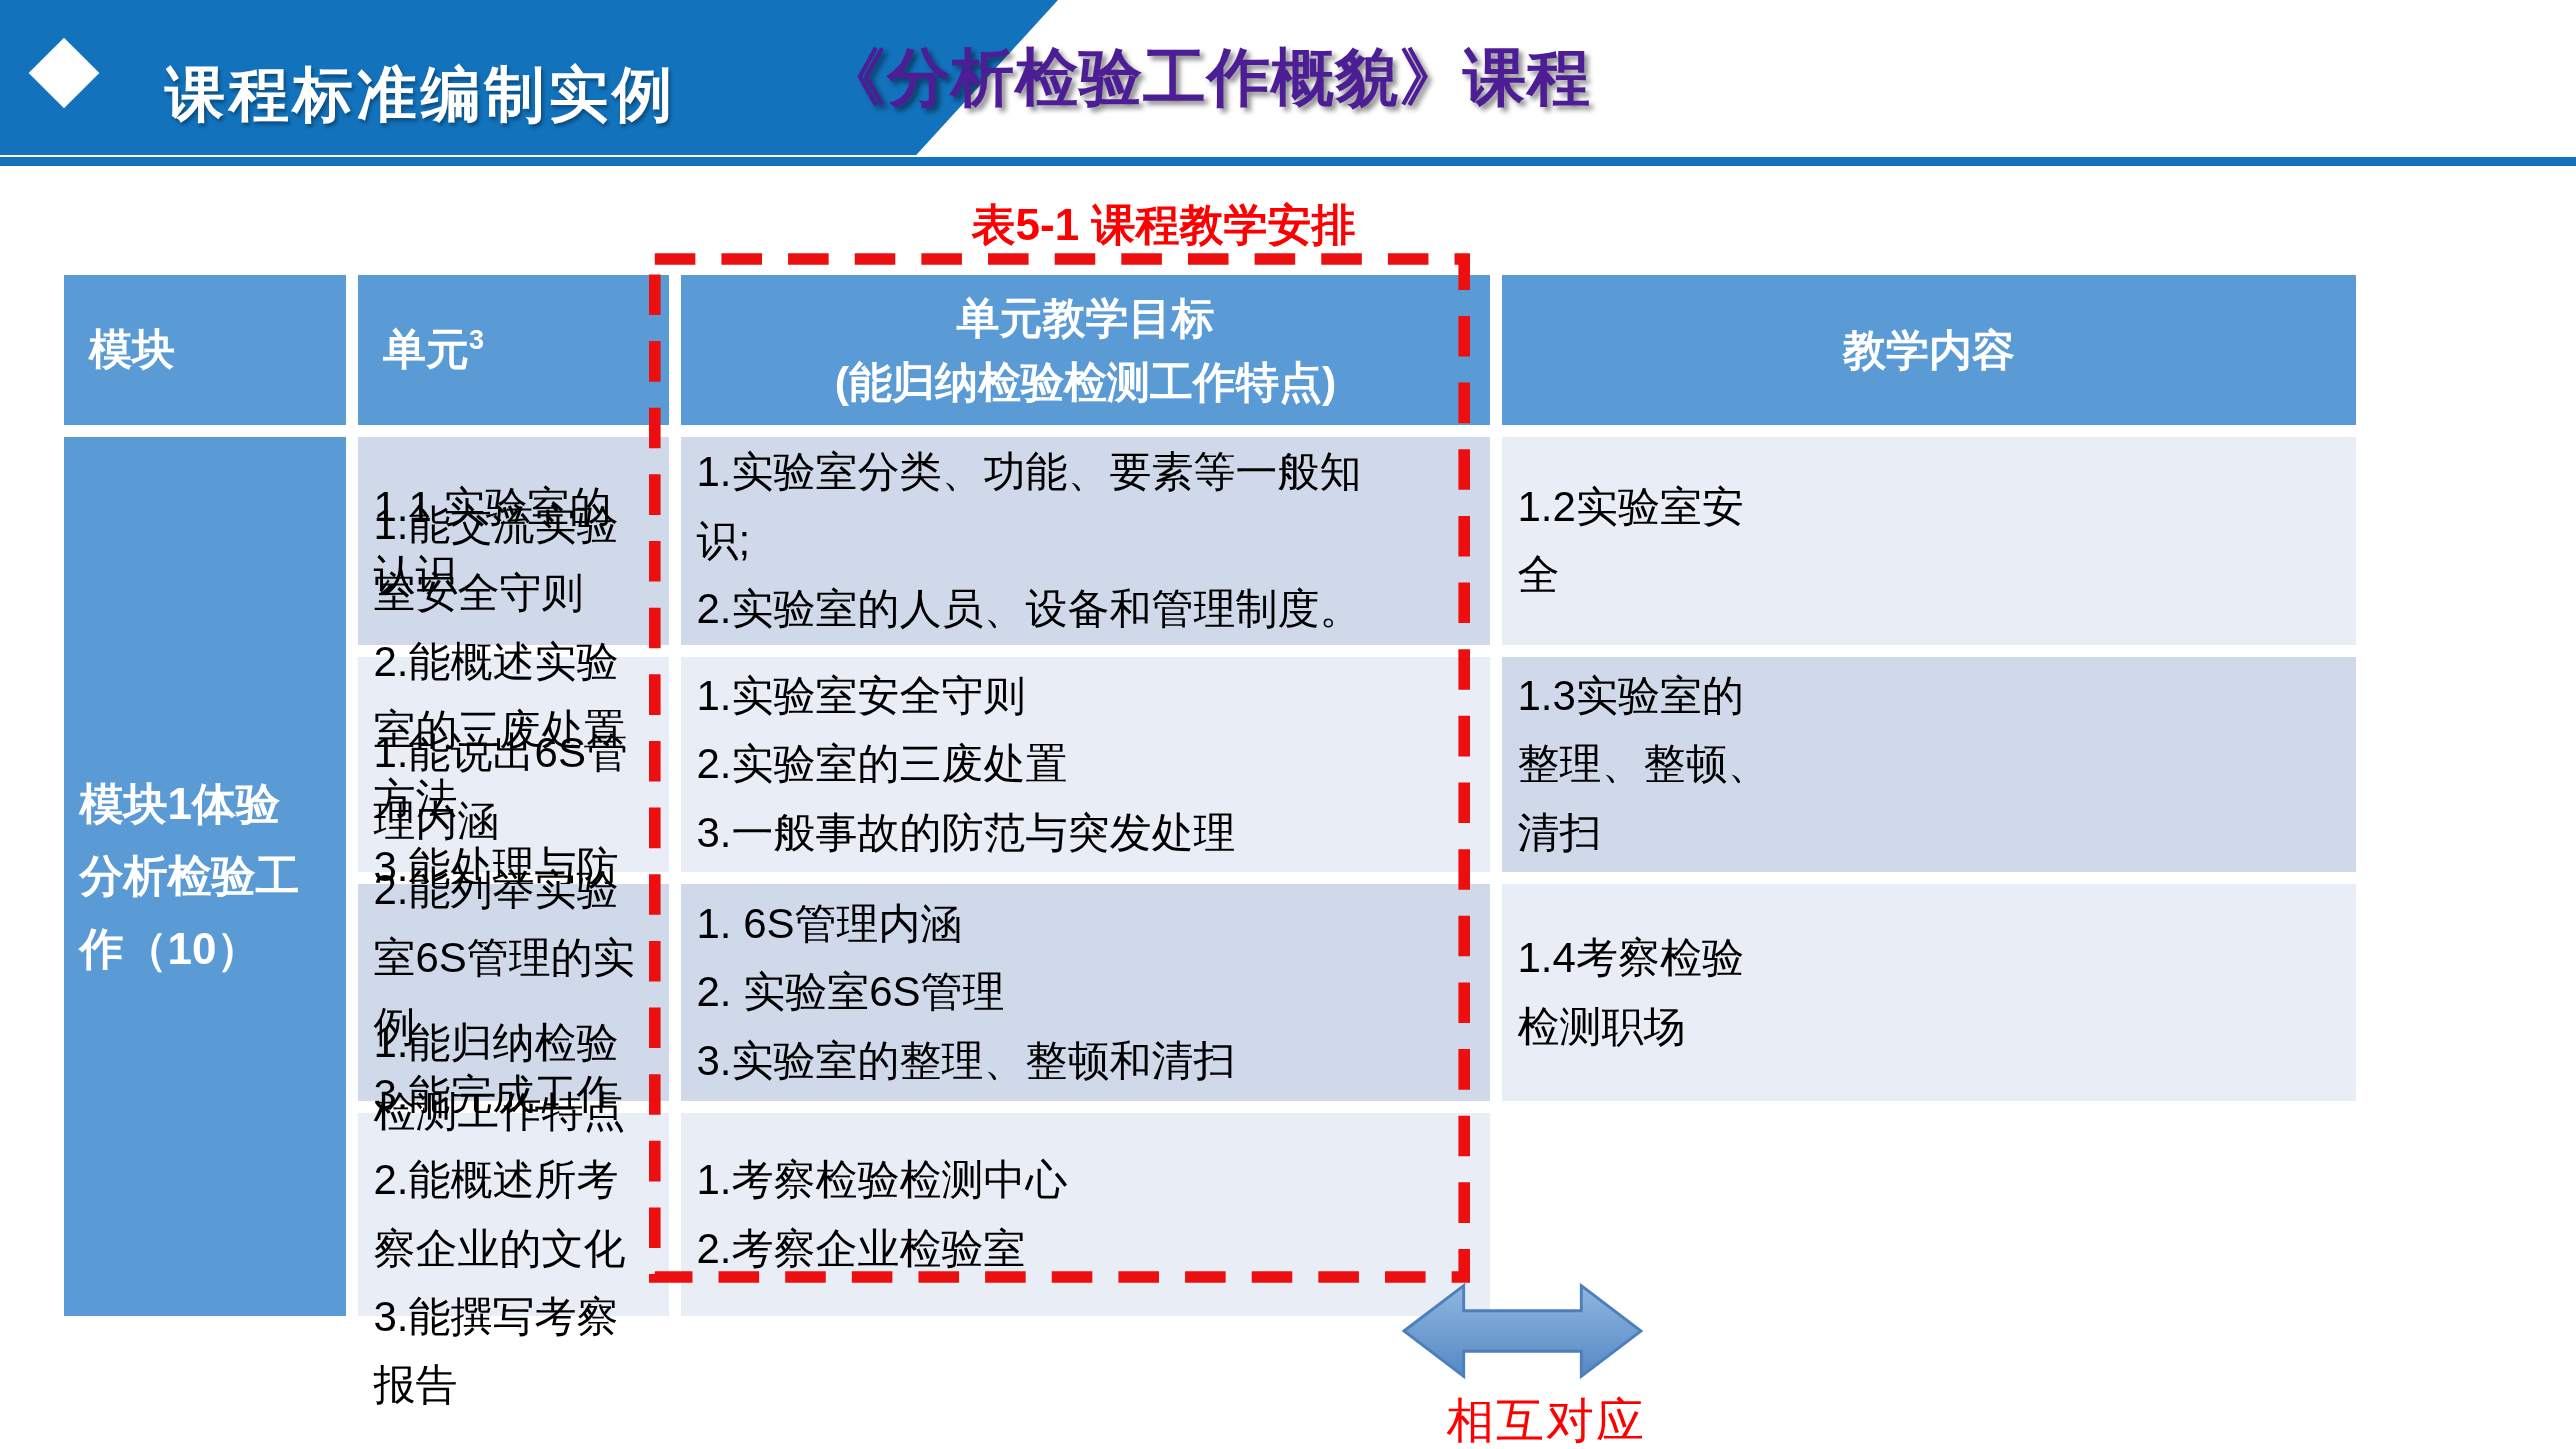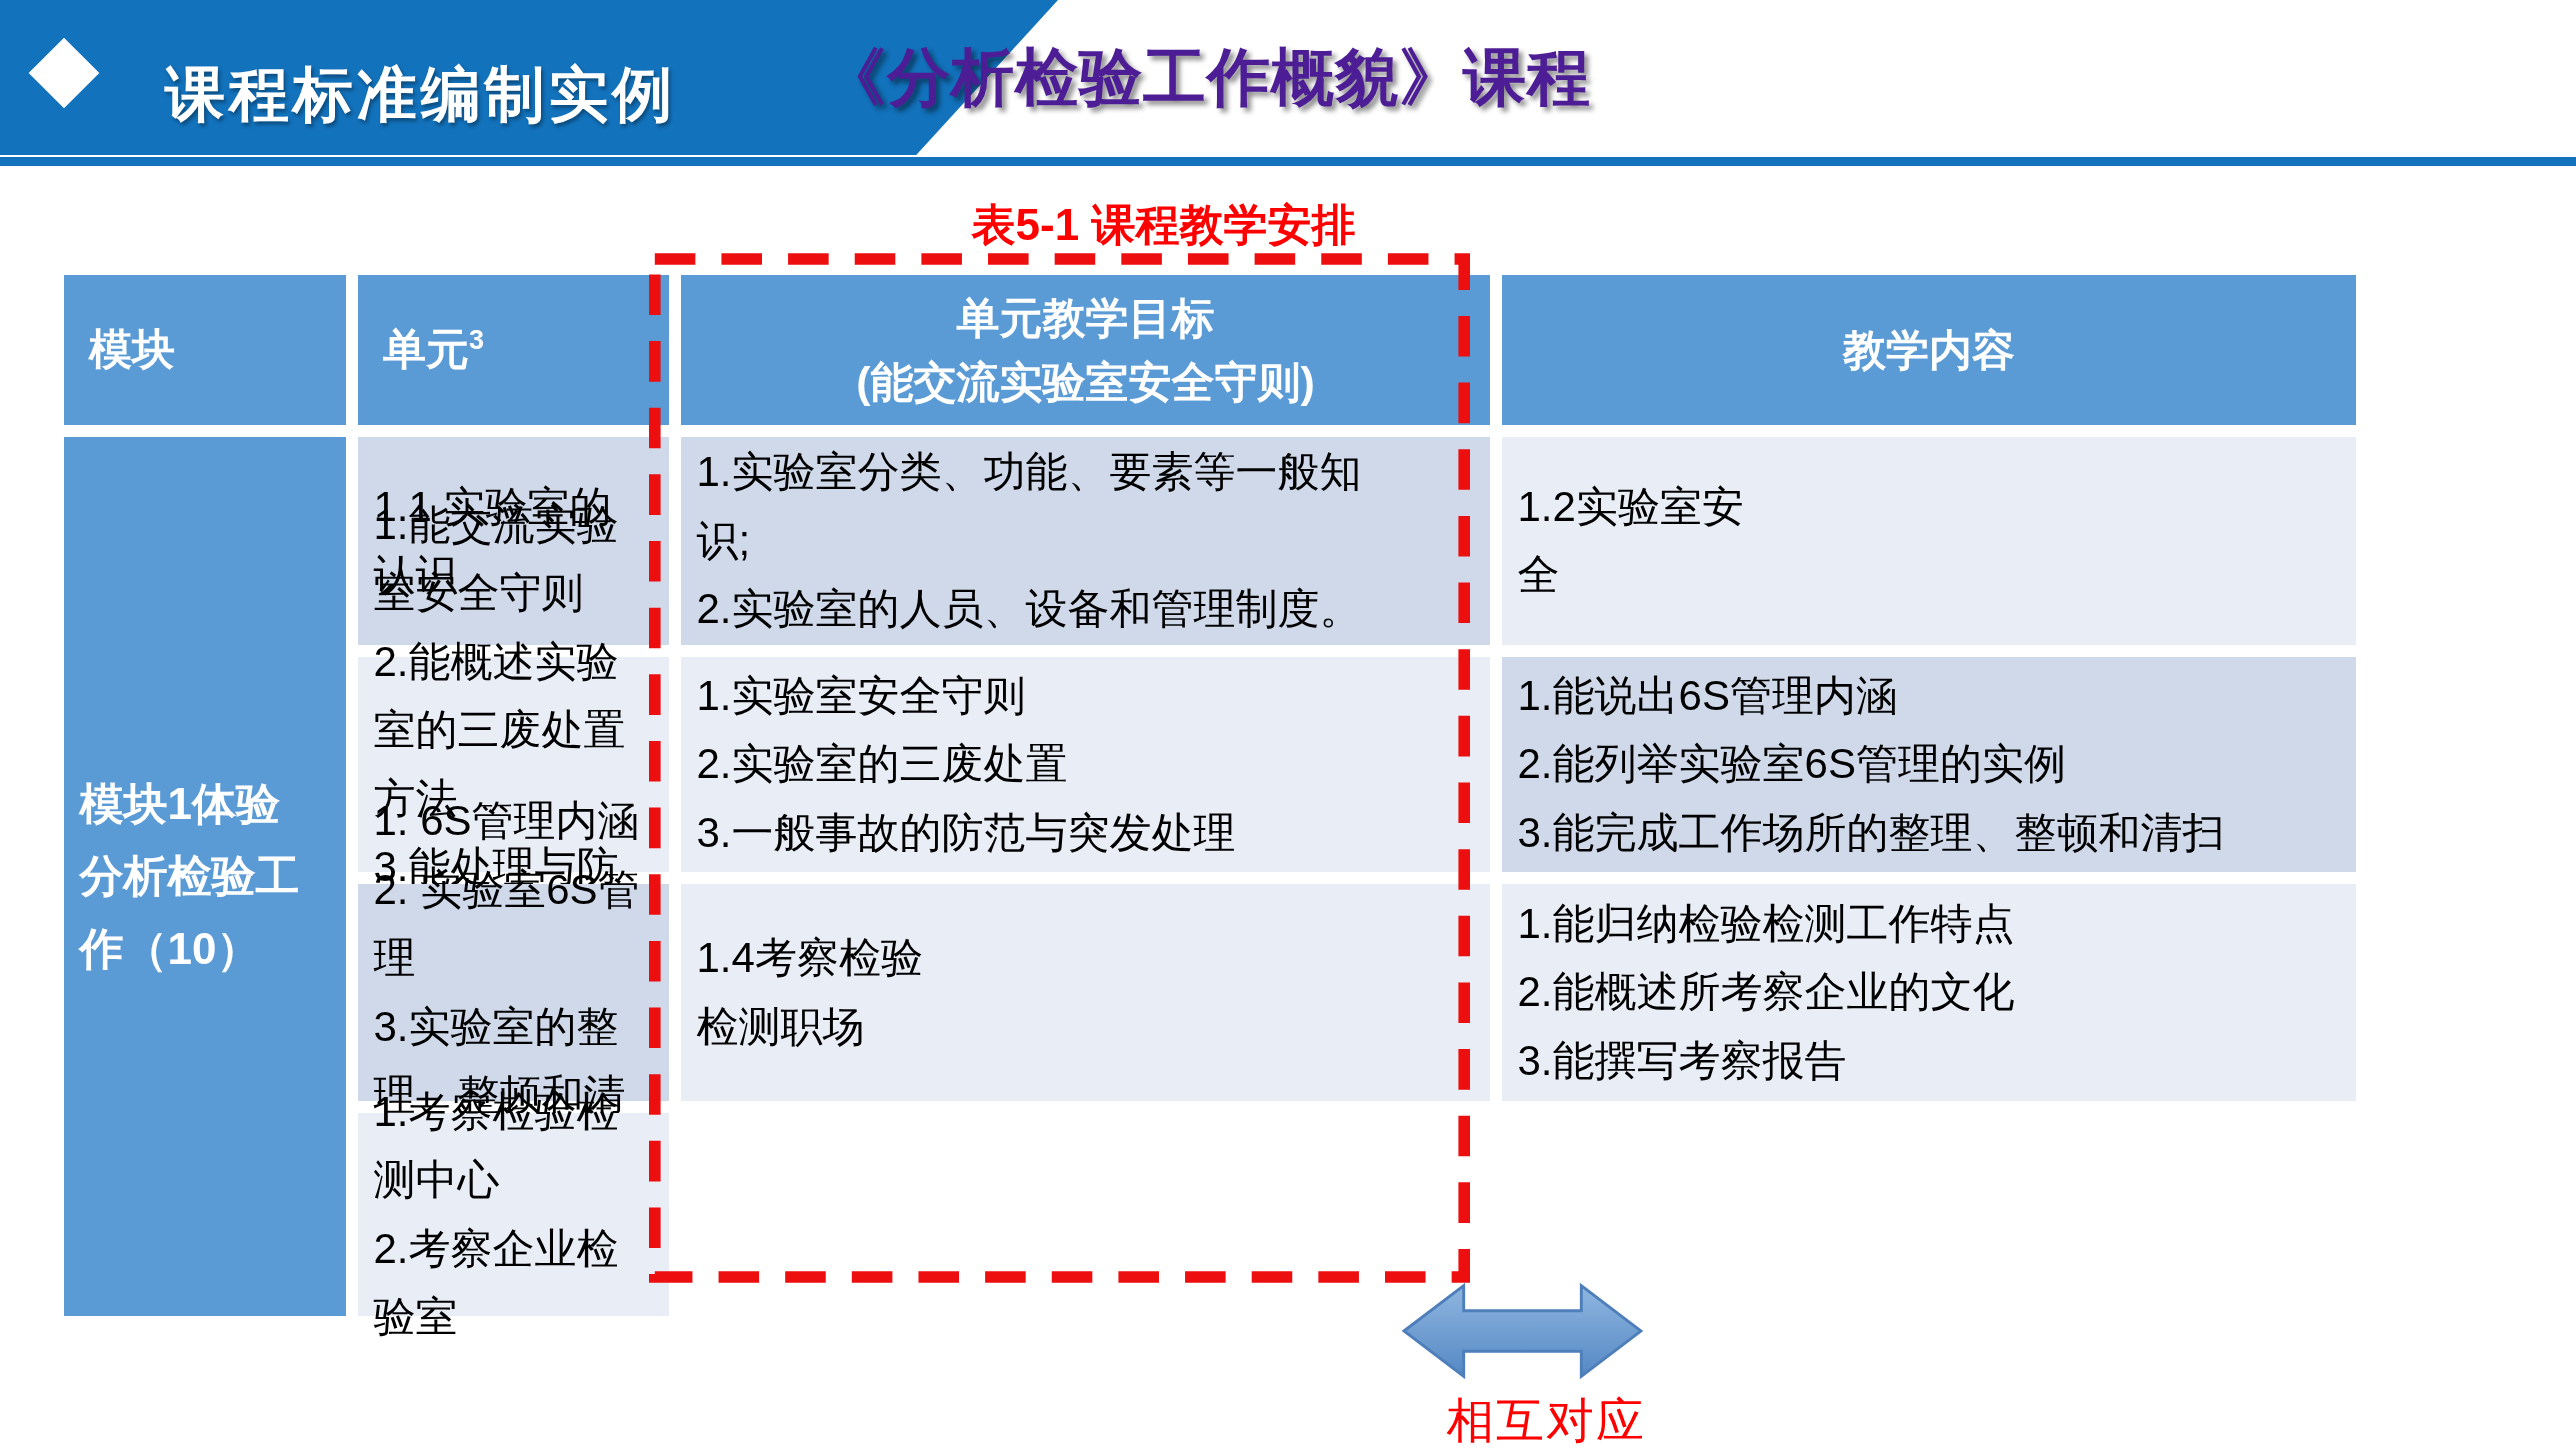--- a/index.html
+++ b/index.html
@@ -88,21 +88,21 @@
   <div class="ctable">
 
     <div class="th th-left">
       <span>模块</span>
     </div>
     <div class="th th-left">
       <span><span>单元</span><sup>3</sup></span>
     </div>
     <div class="th th-center">
       <span>单元教学目标</span>
-      <span>(能交流实验室安全守则)</span>
+      <span>(能归纳检验检测工作特点)</span>
     </div>
     <div class="th th-center">
       <span>教学内容</span>
     </div>
 
     <div class="module-cell">模块1体验
 分析检验工
 作（10）</div>
 
     <div class="cell shade-a">1.1 实验室的
@@ -113,20 +113,23 @@
 
     <div class="cell shade-b">1.2实验室安
 全</div>
     <div class="cell shade-b">1.能交流实验室安全守则
 2.能概述实验室的三废处置方法
 3.能处理与防范实验室一般事故</div>
     <div class="cell shade-b">1.实验室安全守则
 2.实验室的三废处置
 3.一般事故的防范与突发处理</div>
 
+    <div class="cell shade-a">1.3实验室的
+整理、整顿、
+清扫</div>
     <div class="cell shade-a">1.能说出6S管理内涵
 2.能列举实验室6S管理的实例
 3.能完成工作场所的整理、整顿和清扫</div>
     <div class="cell shade-a">1. 6S管理内涵
 2. 实验室6S管理
 3.实验室的整理、整顿和清扫</div>
 
     <div class="cell shade-b">1.4考察检验
 检测职场</div>
     <div class="cell shade-b">1.能归纳检验检测工作特点

